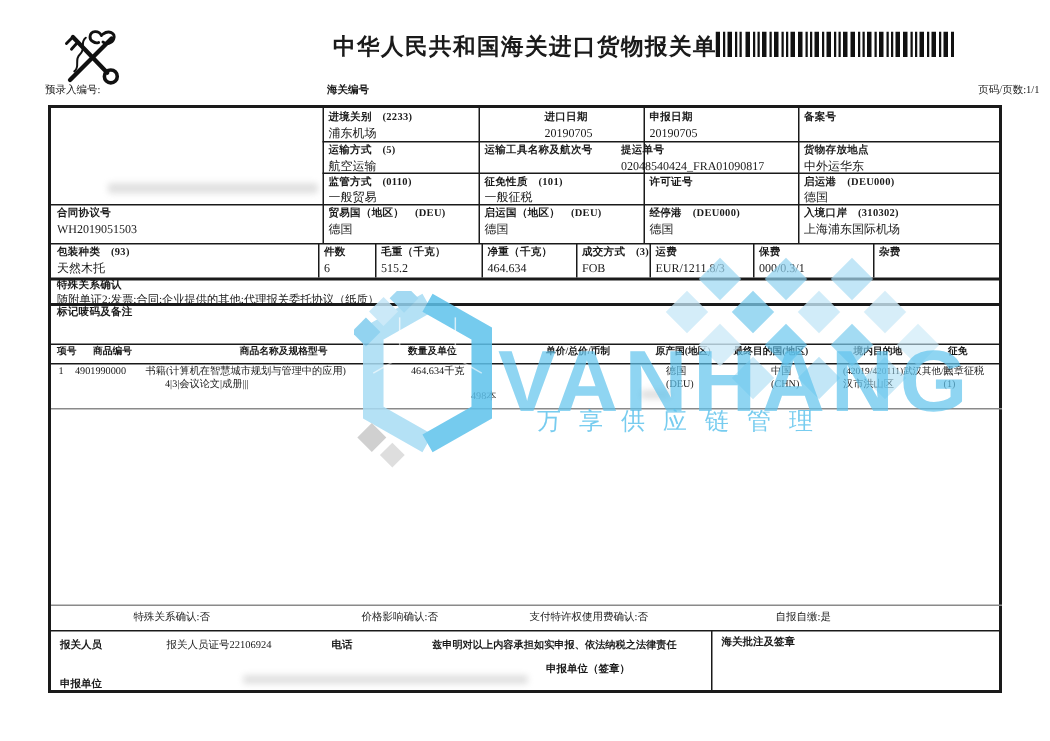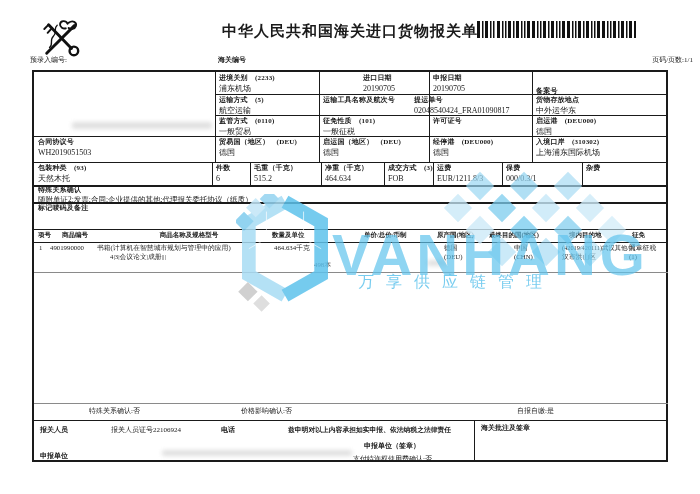--- a/index.html
+++ b/index.html
@@ -142,21 +142,21 @@
       <div class="val">浦东机场</div>
     </div>
     <div class="cell" style="left:289px; top:3px;margin-left:40px;">
       <div class="lbl">进口日期</div>
       <div class="val">20190705</div>
     </div>
     <div class="cell" style="left:399px; top:3px;">
       <div class="lbl">申报日期</div>
       <div class="val">20190705</div>
     </div>
-    <div class="cell" style="left:502px; top:16px;text-align:right;">
+    <div class="cell" style="left:502px; top:3px;text-align:right;">
       <div class="lbl">备案号</div>
       <div class="val"></div>
     </div>
 
     <div class="cell" style="left:185px; top:25px;">
       <div class="lbl">运输方式　(5)</div>
       <div class="val">航空运输</div>
     </div>
     <div class="cell" style="left:289px; top:25px;">
       <div class="lbl">运输工具名称及航次号</div>
@@ -277,21 +277,21 @@
       <div class="abs gval right" style="left:528px; top:172px; width:98px; font-size:6.3px;">(42019/420111)武汉其他/武</div>
       <div class="abs gval right" style="left:528px; top:180.5px; width:70px;">汉市洪山区</div>
     </div>
     <div>
       <div class="abs gval right" style="left:595px; top:172px; width:38px;">照章征税</div>
       <div class="abs gval right" style="left:595px; top:180.5px; width:38px;">(1)</div>
     </div>
 
     <div class="abs small" style="left:55px; top:336px;">特殊关系确认:否</div>
     <div class="abs small" style="left:207px; top:336px;">价格影响确认:否</div>
-    <div class="abs small" style="left:319px; top:336px;margin-top:48px;">支付特许权使用费确认:否</div>
+    <div class="abs small" style="left:319px; top:336px;">支付特许权使用费确认:否</div>
     <div class="abs small" style="left:483px; top:336px;">自报自缴:是</div>
 
     <div class="abs small" style="left:6px; top:355px; font-weight:bold;">报关人员</div>
     <div class="abs small" style="left:77px; top:355px;">报关人员证号22106924</div>
     <div class="abs small" style="left:187px; top:355px; font-weight:bold;">电话</div>
     <div class="abs" style="left:254px; top:353px; font-size:6.8px; font-weight:bold;">兹申明对以上内容承担如实申报、依法纳税之法律责任</div>
     <div class="abs small right" style="left:330px; top:371px; width:103px; font-weight:bold;">申报单位（签章）</div>
     <div class="abs small" style="left:6px; top:381px; font-weight:bold;">申报单位</div>
     <div class="abs small" style="left:447px; top:353px; font-weight:bold;">海关批注及签章</div>
   </div>

